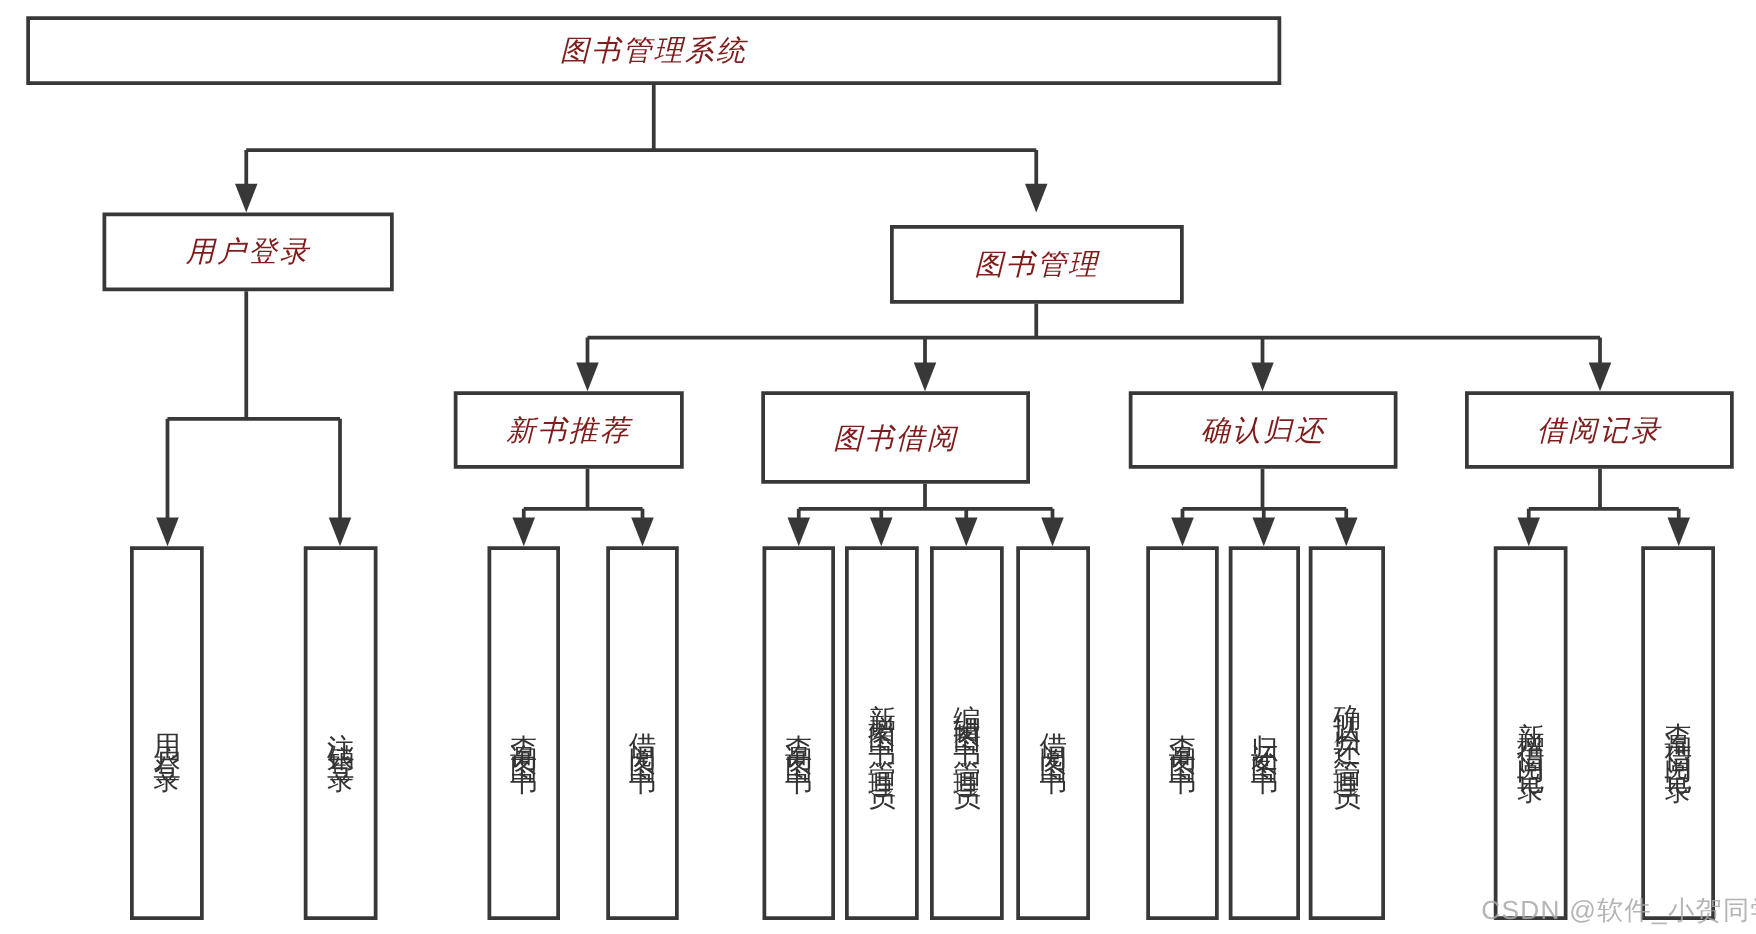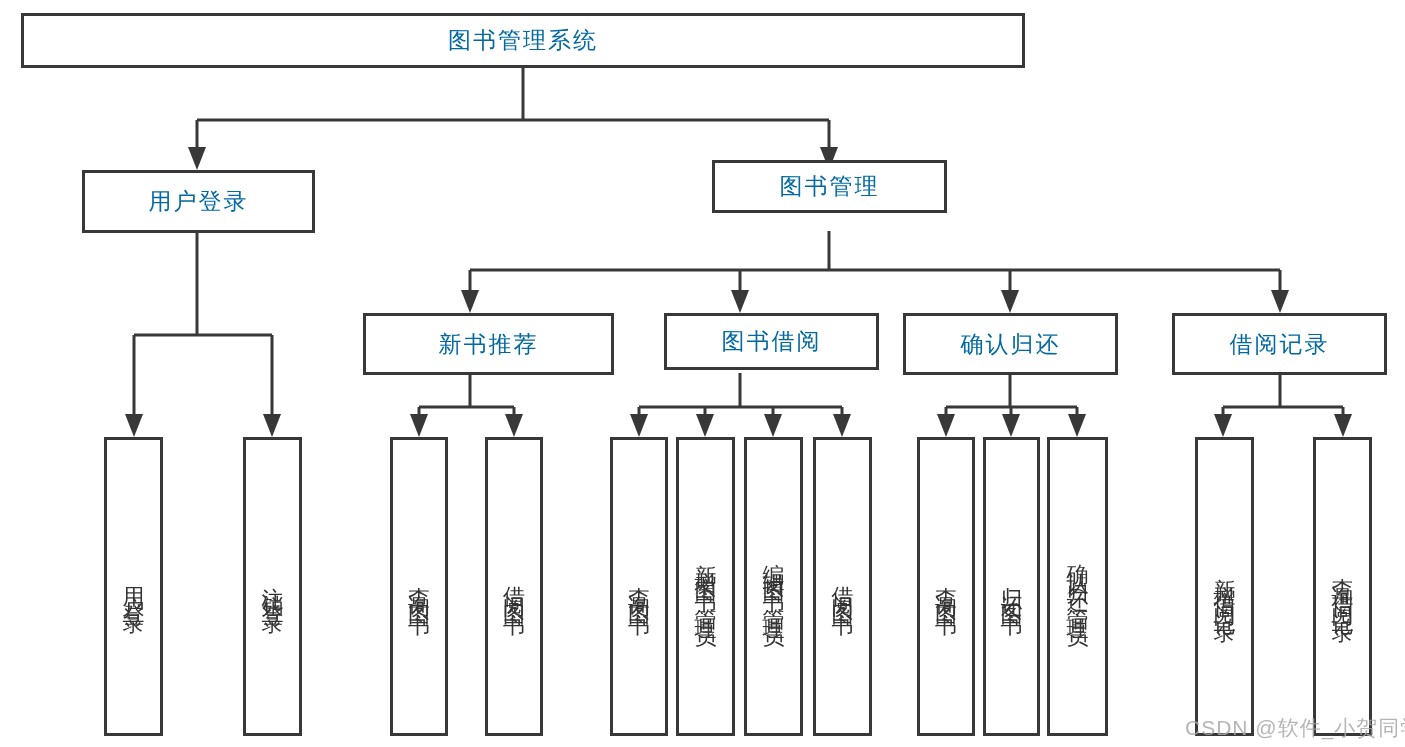--- a/index.html
+++ b/index.html
@@ -28,22 +28,23 @@
     border: 3px solid #383838;
     color: #333333;
     display: flex;
     align-items: center;
     justify-content: center;
     z-index: 2;
   }
   .hlabel {
     font-size: 23px;
     letter-spacing: 2px;
-    color: #0369a1;
+    color: #7f1d1d;
     white-space: nowrap;
+    font-style: italic;
   }
   .vbox {
     top: 437px;
     height: 299px;
   }
   .vlabel {
     writing-mode: vertical-rl;
     text-orientation: mixed;
     font-size: 22px;
     letter-spacing: 9px;
@@ -57,23 +58,23 @@
     top: 714px;
     font-size: 21px;
     color: rgba(168, 168, 168, 0.85);
     letter-spacing: 1px;
     white-space: nowrap;
     z-index: 3;
   }
   
   .n-root  { left: 21px;   top: 13px;  width: 1004px; height: 55px; }
   .n-l2a   { left: 82px;   top: 170px; width: 233px;  height: 63px; }
-  .n-l2b   { left: 712px;  top: 160px; width: 235px;  height: 53px; }
-  .n-l3a   { left: 363px;  top: 313px; width: 251px;  height: 62px; }
-  .n-l3b   { left: 664px;  top: 313px; width: 215px;  height: 57px; align-items: center; }
+  .n-l2b   { left: 712px;  top: 180px; width: 235px;  height: 63px; }
+  .n-l3a   { left: 363px;  top: 313px; width: 184px;  height: 62px; }
+  .n-l3b   { left: 609px;  top: 313px; width: 215px;  height: 74px; align-items: center; }
   .n-l3c   { left: 903px;  top: 313px; width: 215px;  height: 62px; }
   .n-l3d   { left: 1172px; top: 313px; width: 215px;  height: 62px; }
   .n-a1 { left: 104px;  width: 59px; }
   .n-a2 { left: 243px;  width: 59px; }
   .n-b1 { left: 390px;  width: 58px; }
   .n-b2 { left: 485px;  width: 58px; }
   .n-c1 { left: 610px;  width: 58px; }
   .n-c2 { left: 676px;  width: 59px; }
   .n-c3 { left: 744px;  width: 59px; }
   .n-c4 { left: 813px;  width: 59px; }

